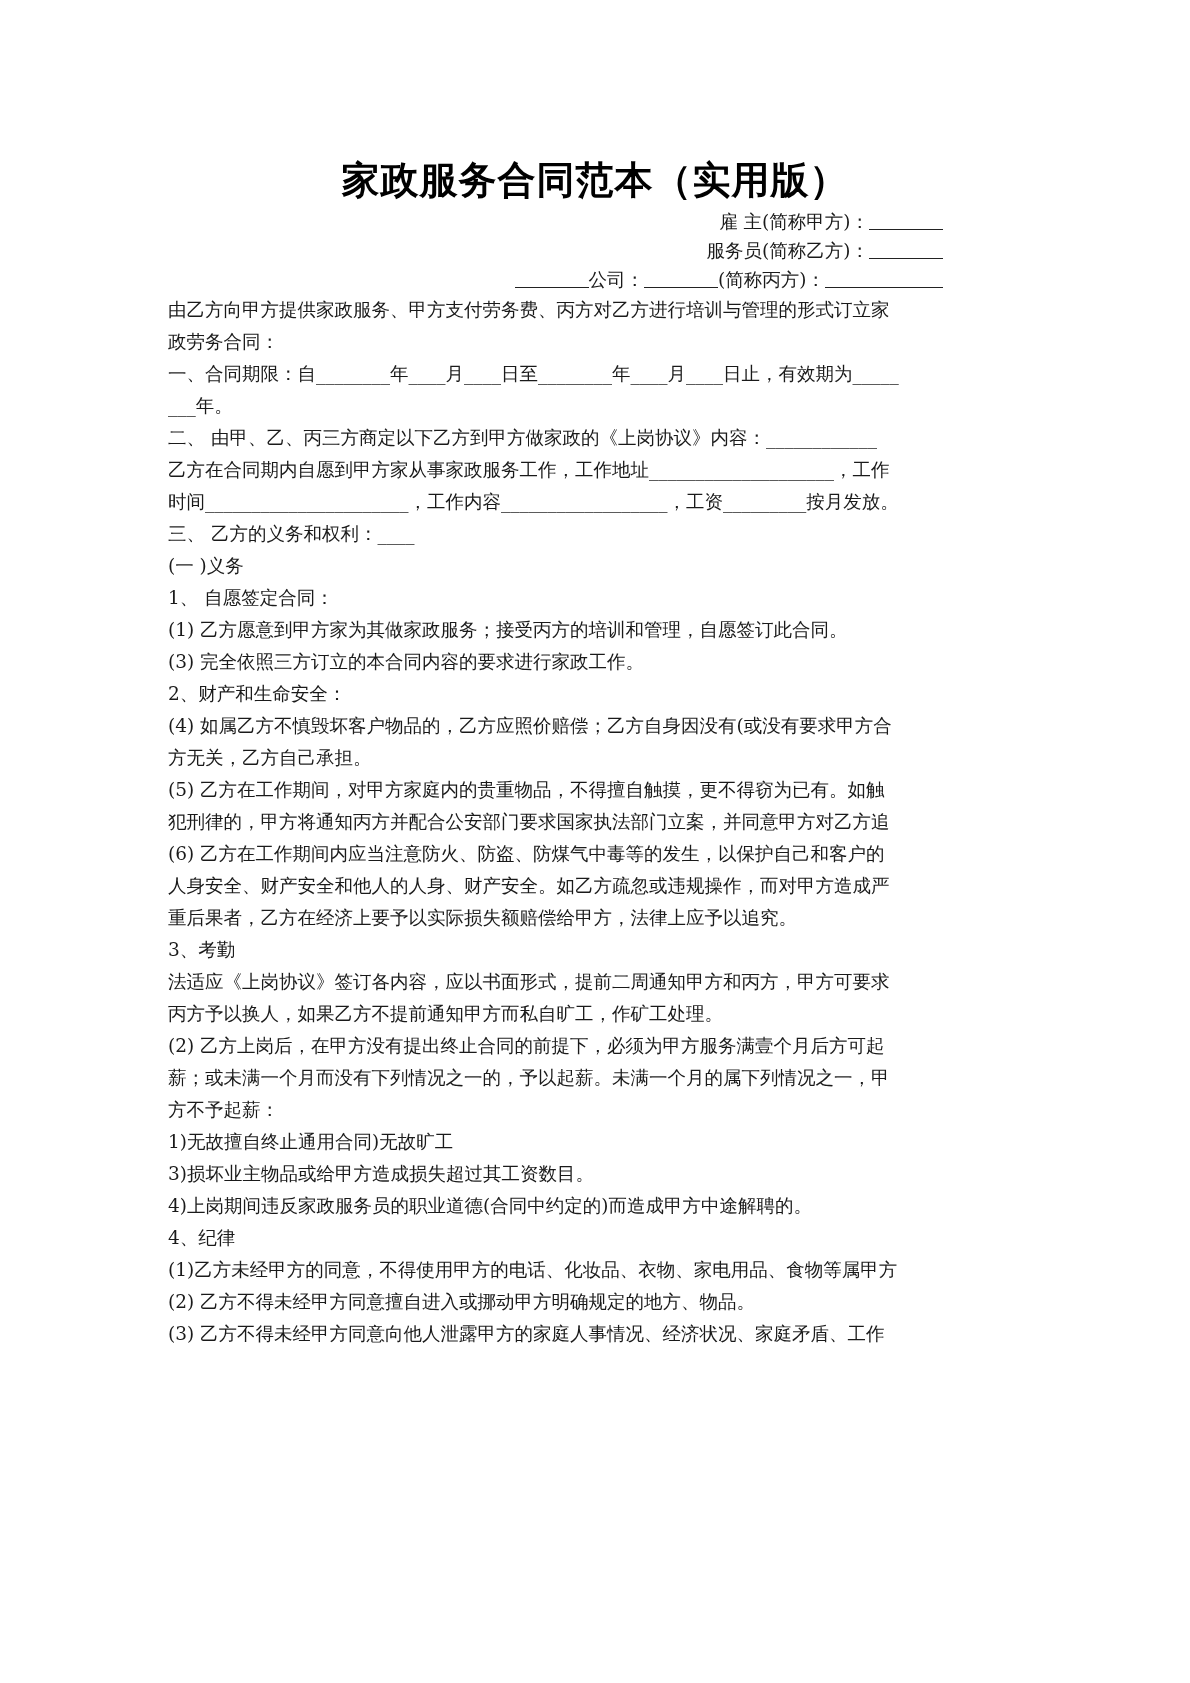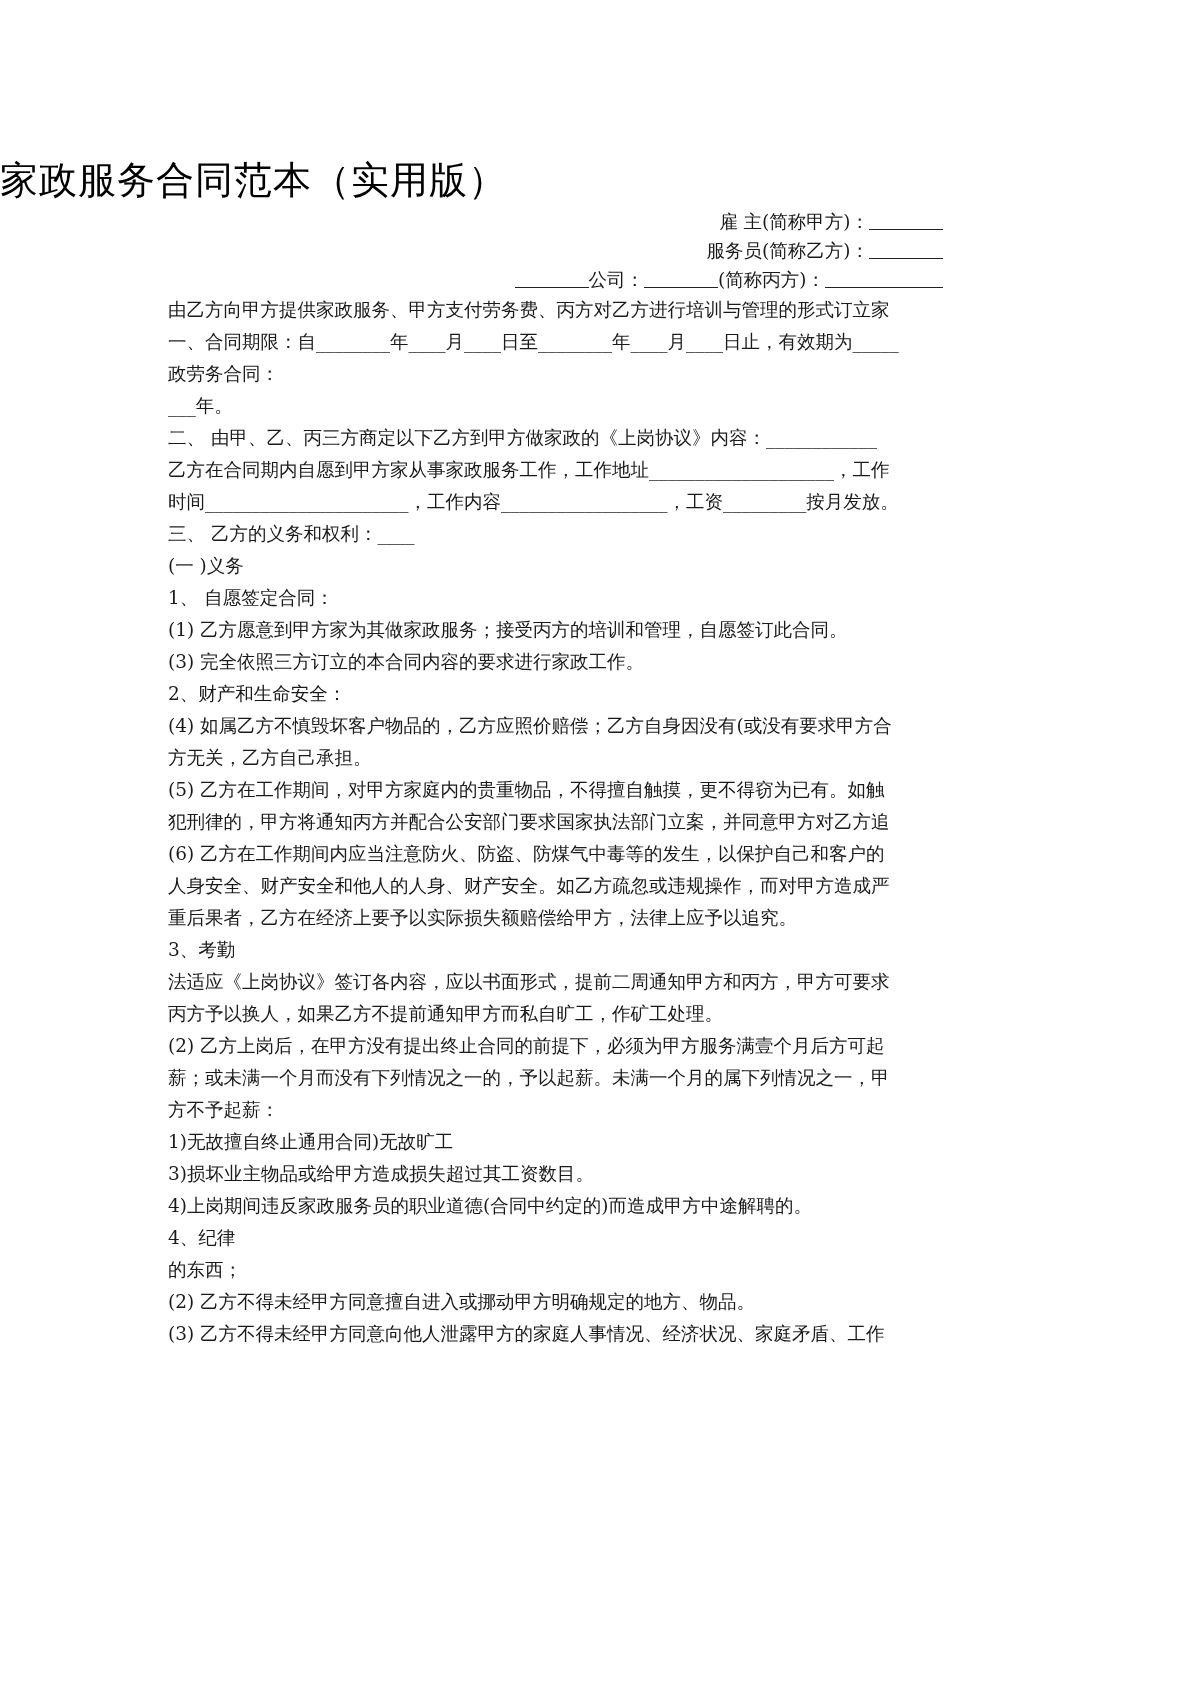--- a/index.html
+++ b/index.html
@@ -4,21 +4,21 @@
 <style>
   html, body { margin: 0; padding: 0; background: #ffffff; }
   body { width: 1190px; height: 1683px; position: relative; overflow: hidden; }
   .page {
     position: absolute; left: 0; top: 0; width: 1190px; height: 1683px;
     background: #ffffff; color: #111111;
     font-family: "DejaVu Serif", "Liberation Serif", serif;
   }
   .title {
     position: absolute; left: 0; top: 155px; width: 1190px;
-    font-size: 38px; font-weight: normal; letter-spacing: 1px;
+    text-align: center; font-size: 38px; font-weight: bold; letter-spacing: 1px;
     font-family: "DejaVu Sans", "Liberation Sans", sans-serif; color: #000;
   }
   .body {
     position: absolute; left: 168px; top: 207px; width: 775px;
     font-size: 18.5px; color: #1a1a1a;
   }
   .line { white-space: nowrap; height: 32px; line-height: 32px; overflow: visible; }
   .line.tight { height: 29px; line-height: 29px; text-align: right; }
   .blank { display: inline-block; border-bottom: 1px solid #222; height: 18px; vertical-align: -2px; }
 </style>
@@ -33,22 +33,22 @@
       <span>雇 主(简称甲方)：</span><span class="blank" style="width:74px"></span>
     </div>
     <div class="line tight">
       <span>服务员(简称乙方)：</span><span class="blank" style="width:74px"></span>
     </div>
     <div class="line tight">
       <span class="blank" style="width:74px"></span><span>公司：</span><span class="blank" style="width:74px"></span><span>(简称丙方)：</span><span class="blank" style="width:118px"></span>
     </div>
 
     <div class="line">由乙方向甲方提供家政服务、甲方支付劳务费、丙方对乙方进行培训与管理的形式订立家</div>
+    <div class="line">政劳务合同：</div>
     <div class="line">一、合同期限：自________年____月____日至________年____月____日止，有效期为_____</div>
-    <div class="line">政劳务合同：</div>
     <div class="line">___年。</div>
     <div class="line">二、  由甲、乙、丙三方商定以下乙方到甲方做家政的《上岗协议》内容：____________</div>
     <div class="line">乙方在合同期内自愿到甲方家从事家政服务工作，工作地址____________________，工作</div>
     <div class="line">时间______________________，工作内容__________________，工资_________按月发放。</div>
     <div class="line">三、  乙方的义务和权利：____</div>
     <div class="line">(一 )义务</div>
     <div class="line">1、  自愿签定合同：</div>
     <div class="line">(1) 乙方愿意到甲方家为其做家政服务；接受丙方的培训和管理，自愿签订此合同。</div>
     <div class="line">(3) 完全依照三方订立的本合同内容的要求进行家政工作。</div>
     <div class="line">2、财产和生命安全：</div>
@@ -62,17 +62,17 @@
     <div class="line">3、考勤</div>
     <div class="line">法适应《上岗协议》签订各内容，应以书面形式，提前二周通知甲方和丙方，甲方可要求</div>
     <div class="line">丙方予以换人，如果乙方不提前通知甲方而私自旷工，作矿工处理。</div>
     <div class="line">(2) 乙方上岗后，在甲方没有提出终止合同的前提下，必须为甲方服务满壹个月后方可起</div>
     <div class="line">薪；或未满一个月而没有下列情况之一的，予以起薪。未满一个月的属下列情况之一，甲</div>
     <div class="line">方不予起薪：</div>
     <div class="line">1)无故擅自终止通用合同)无故旷工</div>
     <div class="line">3)损坏业主物品或给甲方造成损失超过其工资数目。</div>
     <div class="line">4)上岗期间违反家政服务员的职业道德(合同中约定的)而造成甲方中途解聘的。</div>
     <div class="line">4、纪律</div>
-    <div class="line">的东西；</div>
+    <div class="line">(1)乙方未经甲方的同意，不得使用甲方的电话、化妆品、衣物、家电用品、食物等属甲方</div>
     <div class="line">(2) 乙方不得未经甲方同意擅自进入或挪动甲方明确规定的地方、物品。</div>
     <div class="line">(3) 乙方不得未经甲方同意向他人泄露甲方的家庭人事情况、经济状况、家庭矛盾、工作</div>
   </div>
 </div>
 
 </body></html>

